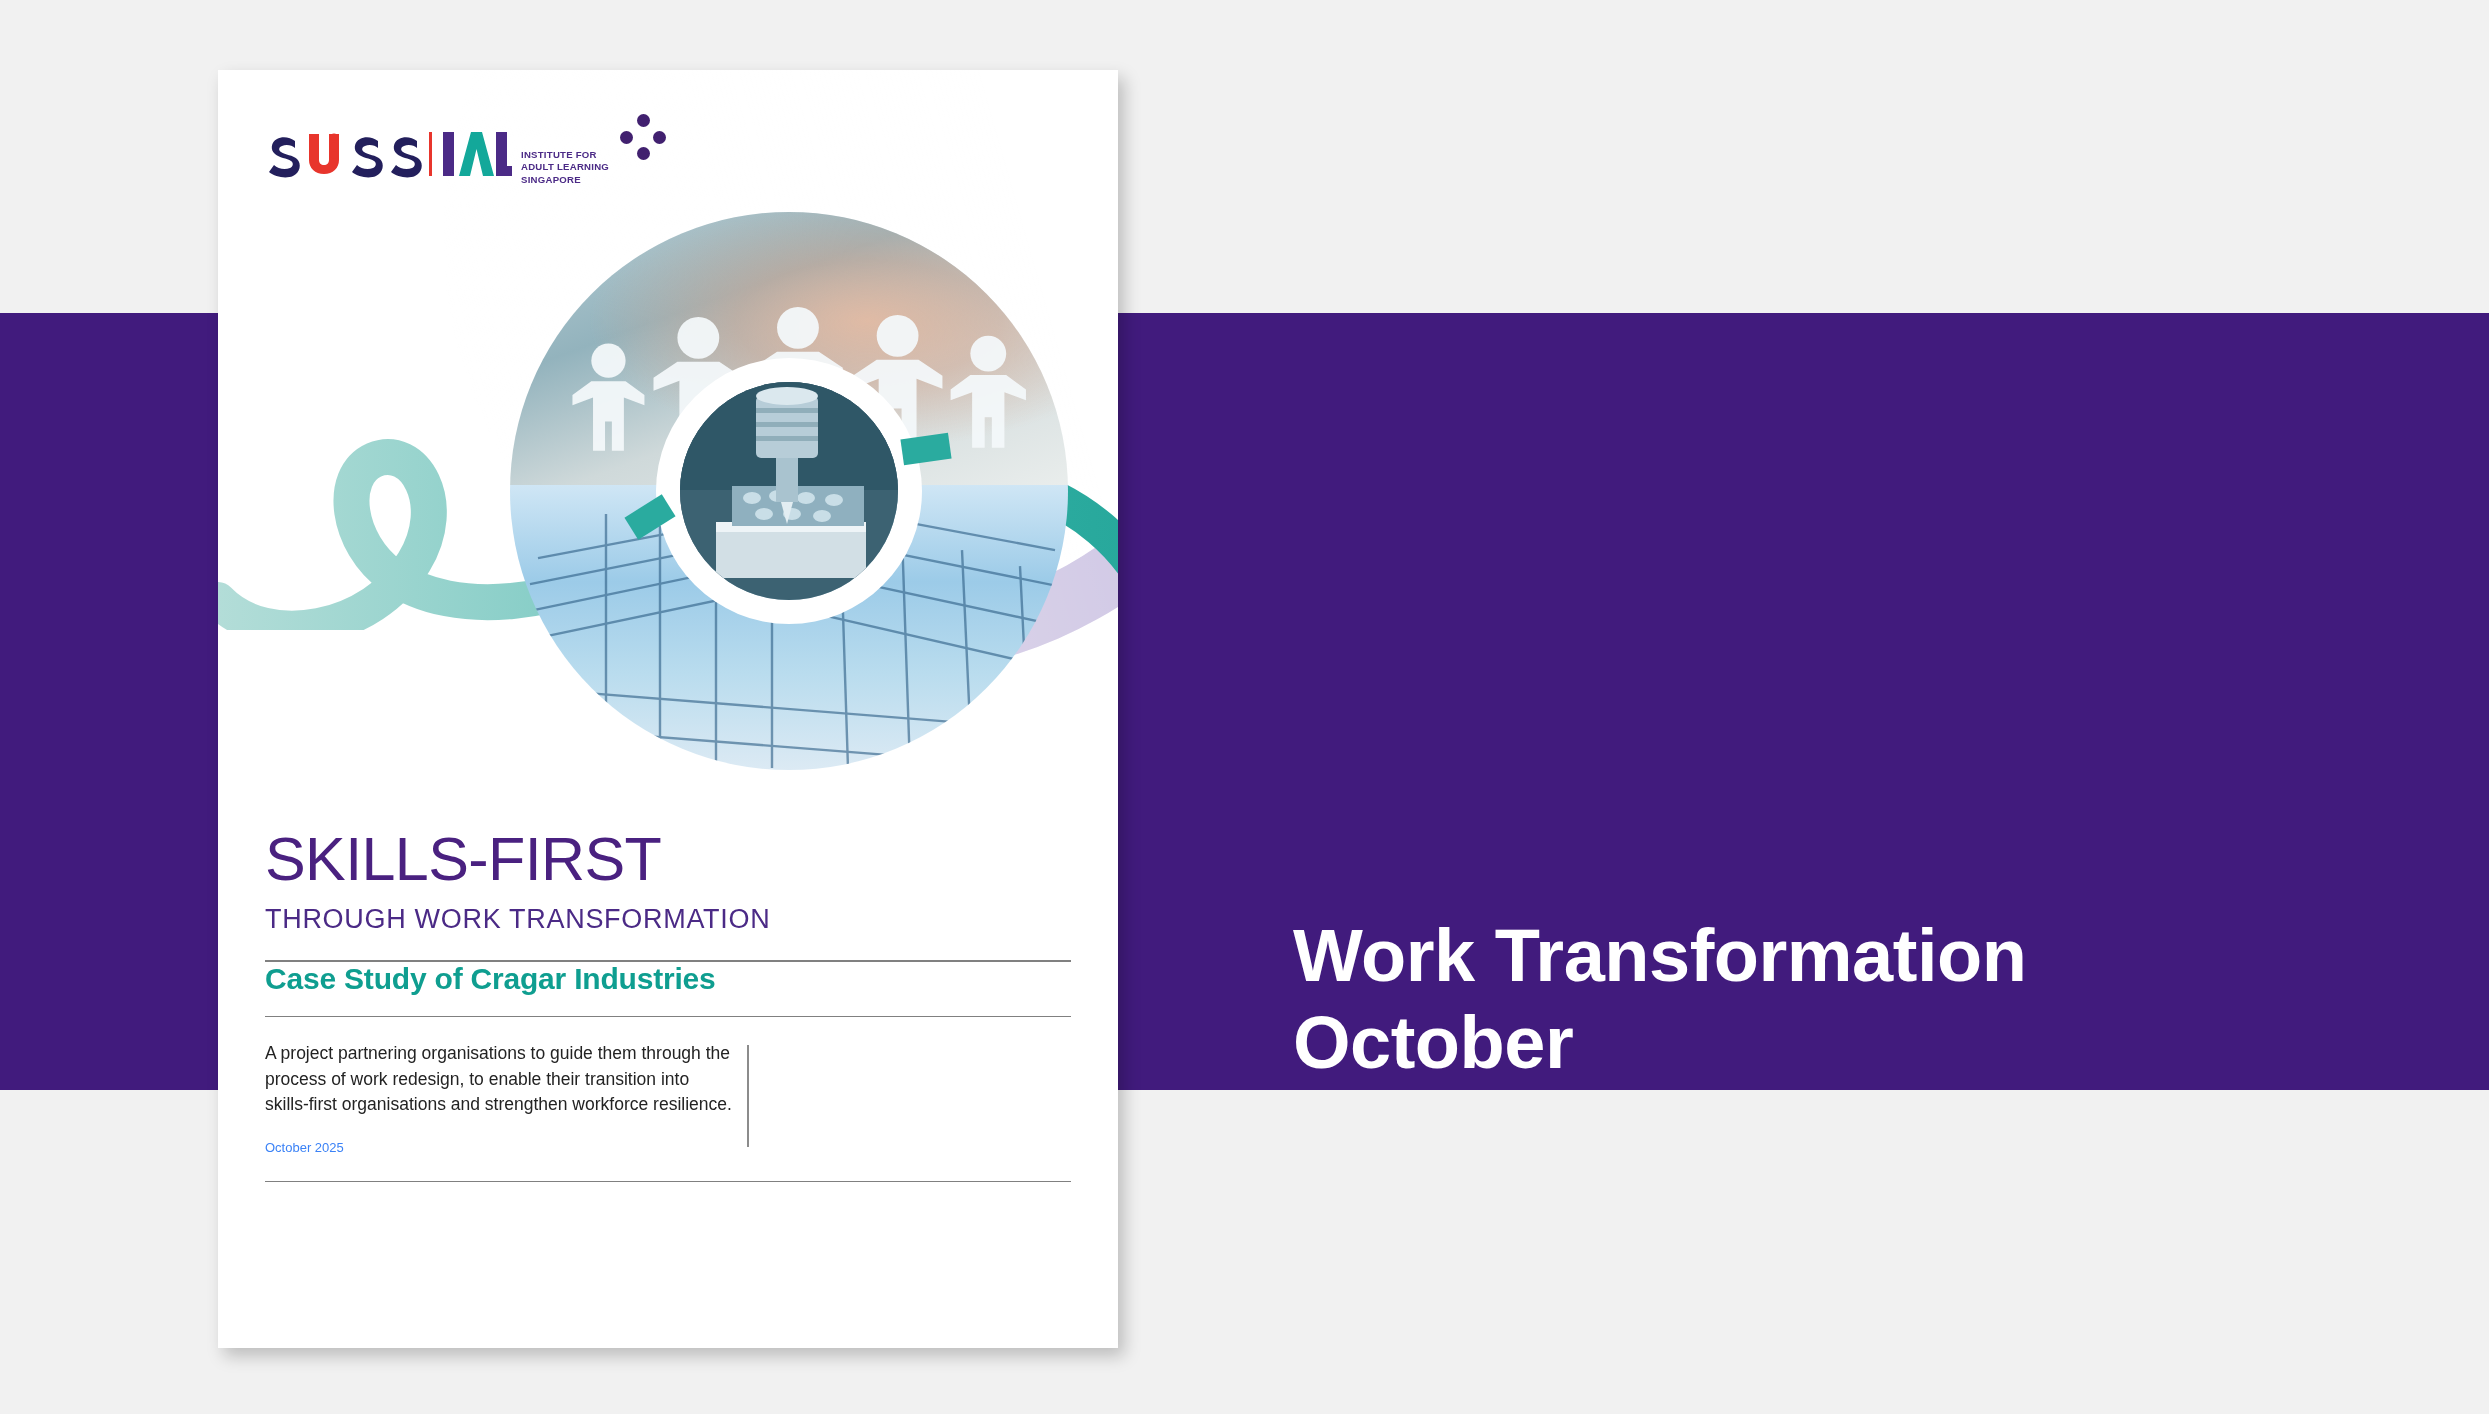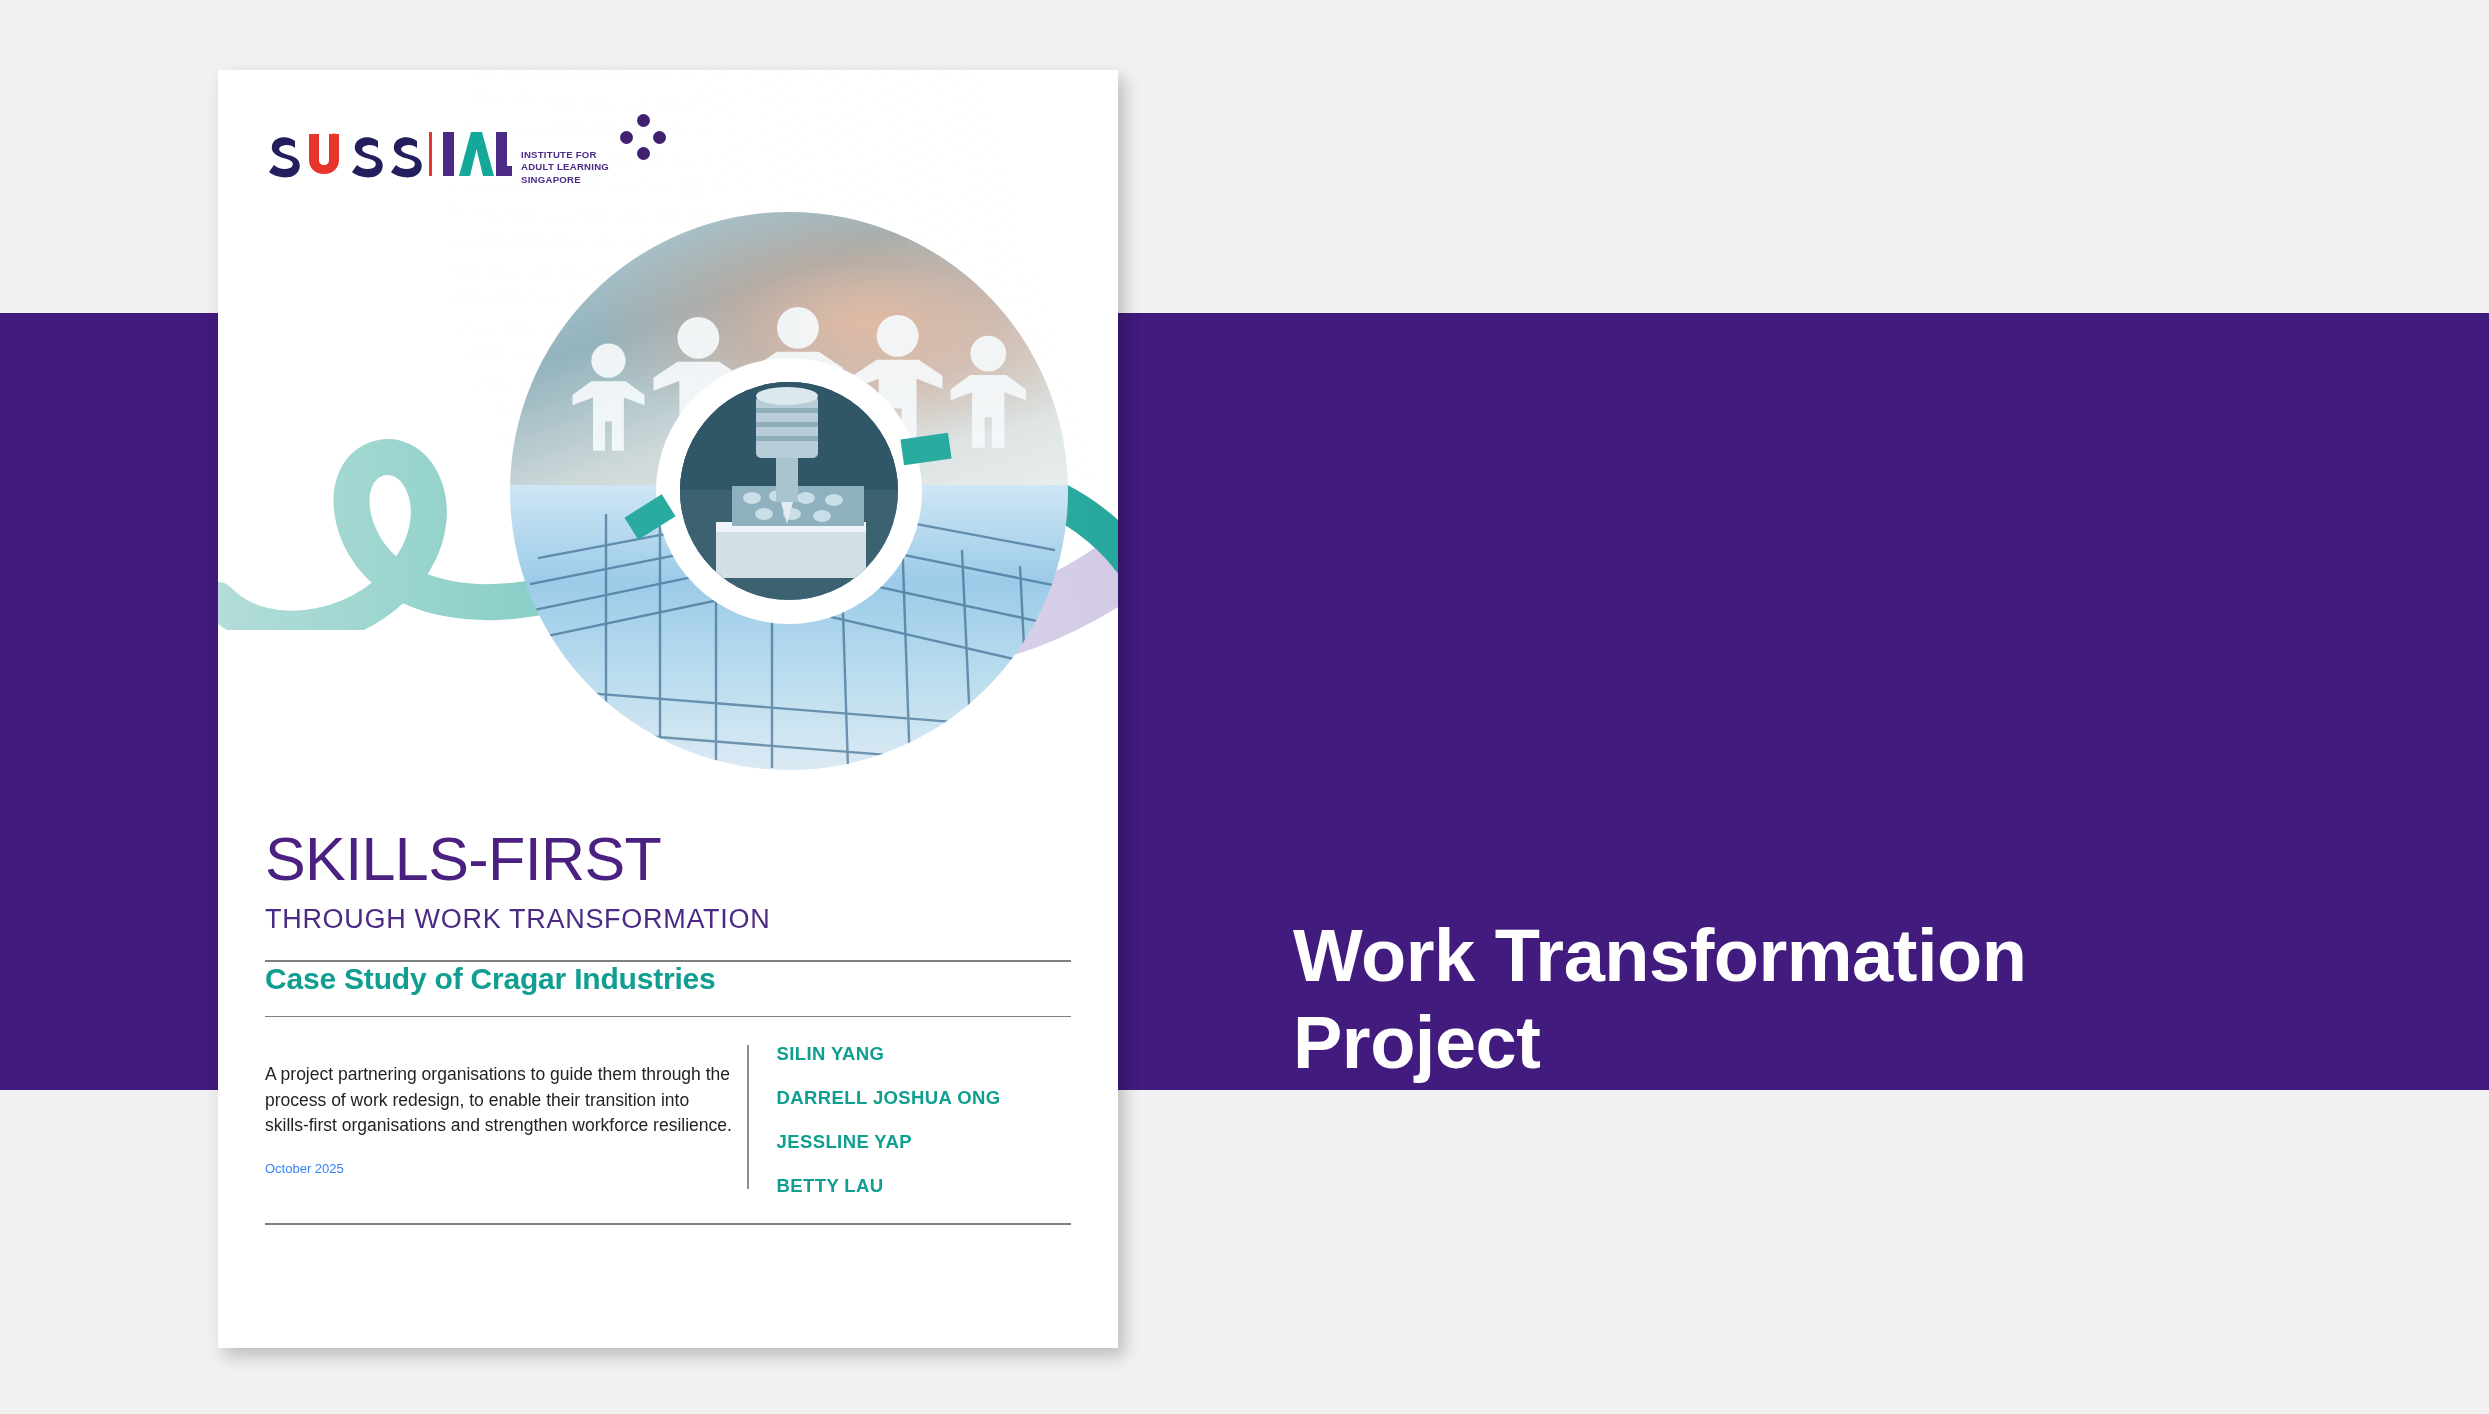--- a/index.html
+++ b/index.html
@@ -256,21 +256,21 @@
     margin-bottom: 22px;
   }
   .author:last-child { margin-bottom: 0; }
 </style>
 </head>
 <body>
 
 <div id="stage">
 
   <div class="band">
-    <div class="band-title">Work Transformation Project</div>
+    <div class="band-title">Work Transformation October</div>
   </div>
 
   <div class="page">
 
     <div class="lav-ribbon"></div>
 
     <div class="logo">
       <svg width="247" height="52" viewBox="0 0 247 52">
 
         <path d="M30 11c-5-4-13-5-18-2-6 3-7 11-2 15 4 4 12 4 16 7 3 2 2 6-1 7-5 2-12 1-16-3l-5 7c6 5 17 7 24 4 7-3 9-12 4-17-4-4-12-4-16-7-3-2-2-5 1-6 4-2 10-1 13 2z" fill="#231f5c"></path>
@@ -403,25 +403,19 @@
       <div class="rule rule-a"></div>
       <div class="casestudy">Case Study of Cragar Industries</div>
       <div class="rule rule-b"></div>
 
       <div class="meta">
         <div class="meta-left">
           <div class="blurb">A project partnering organisations to guide them through the process of work redesign, to enable their transition into skills-first organisations and strengthen workforce resilience.</div>
           <div class="date">October 2025</div>
         </div>
         <div class="meta-div"></div>
-        <div class="authors">
-          <div class="author">SILIN YANG</div>
-          <div class="author">DARRELL JOSHUA ONG</div>
-          <div class="author">JESSLINE YAP</div>
-          <div class="author">BETTY LAU</div>
-        </div>
       </div>
 
       <div class="rule rule-c"></div>
     </div>
 
   </div>
 </div>
 
 </body></html>

